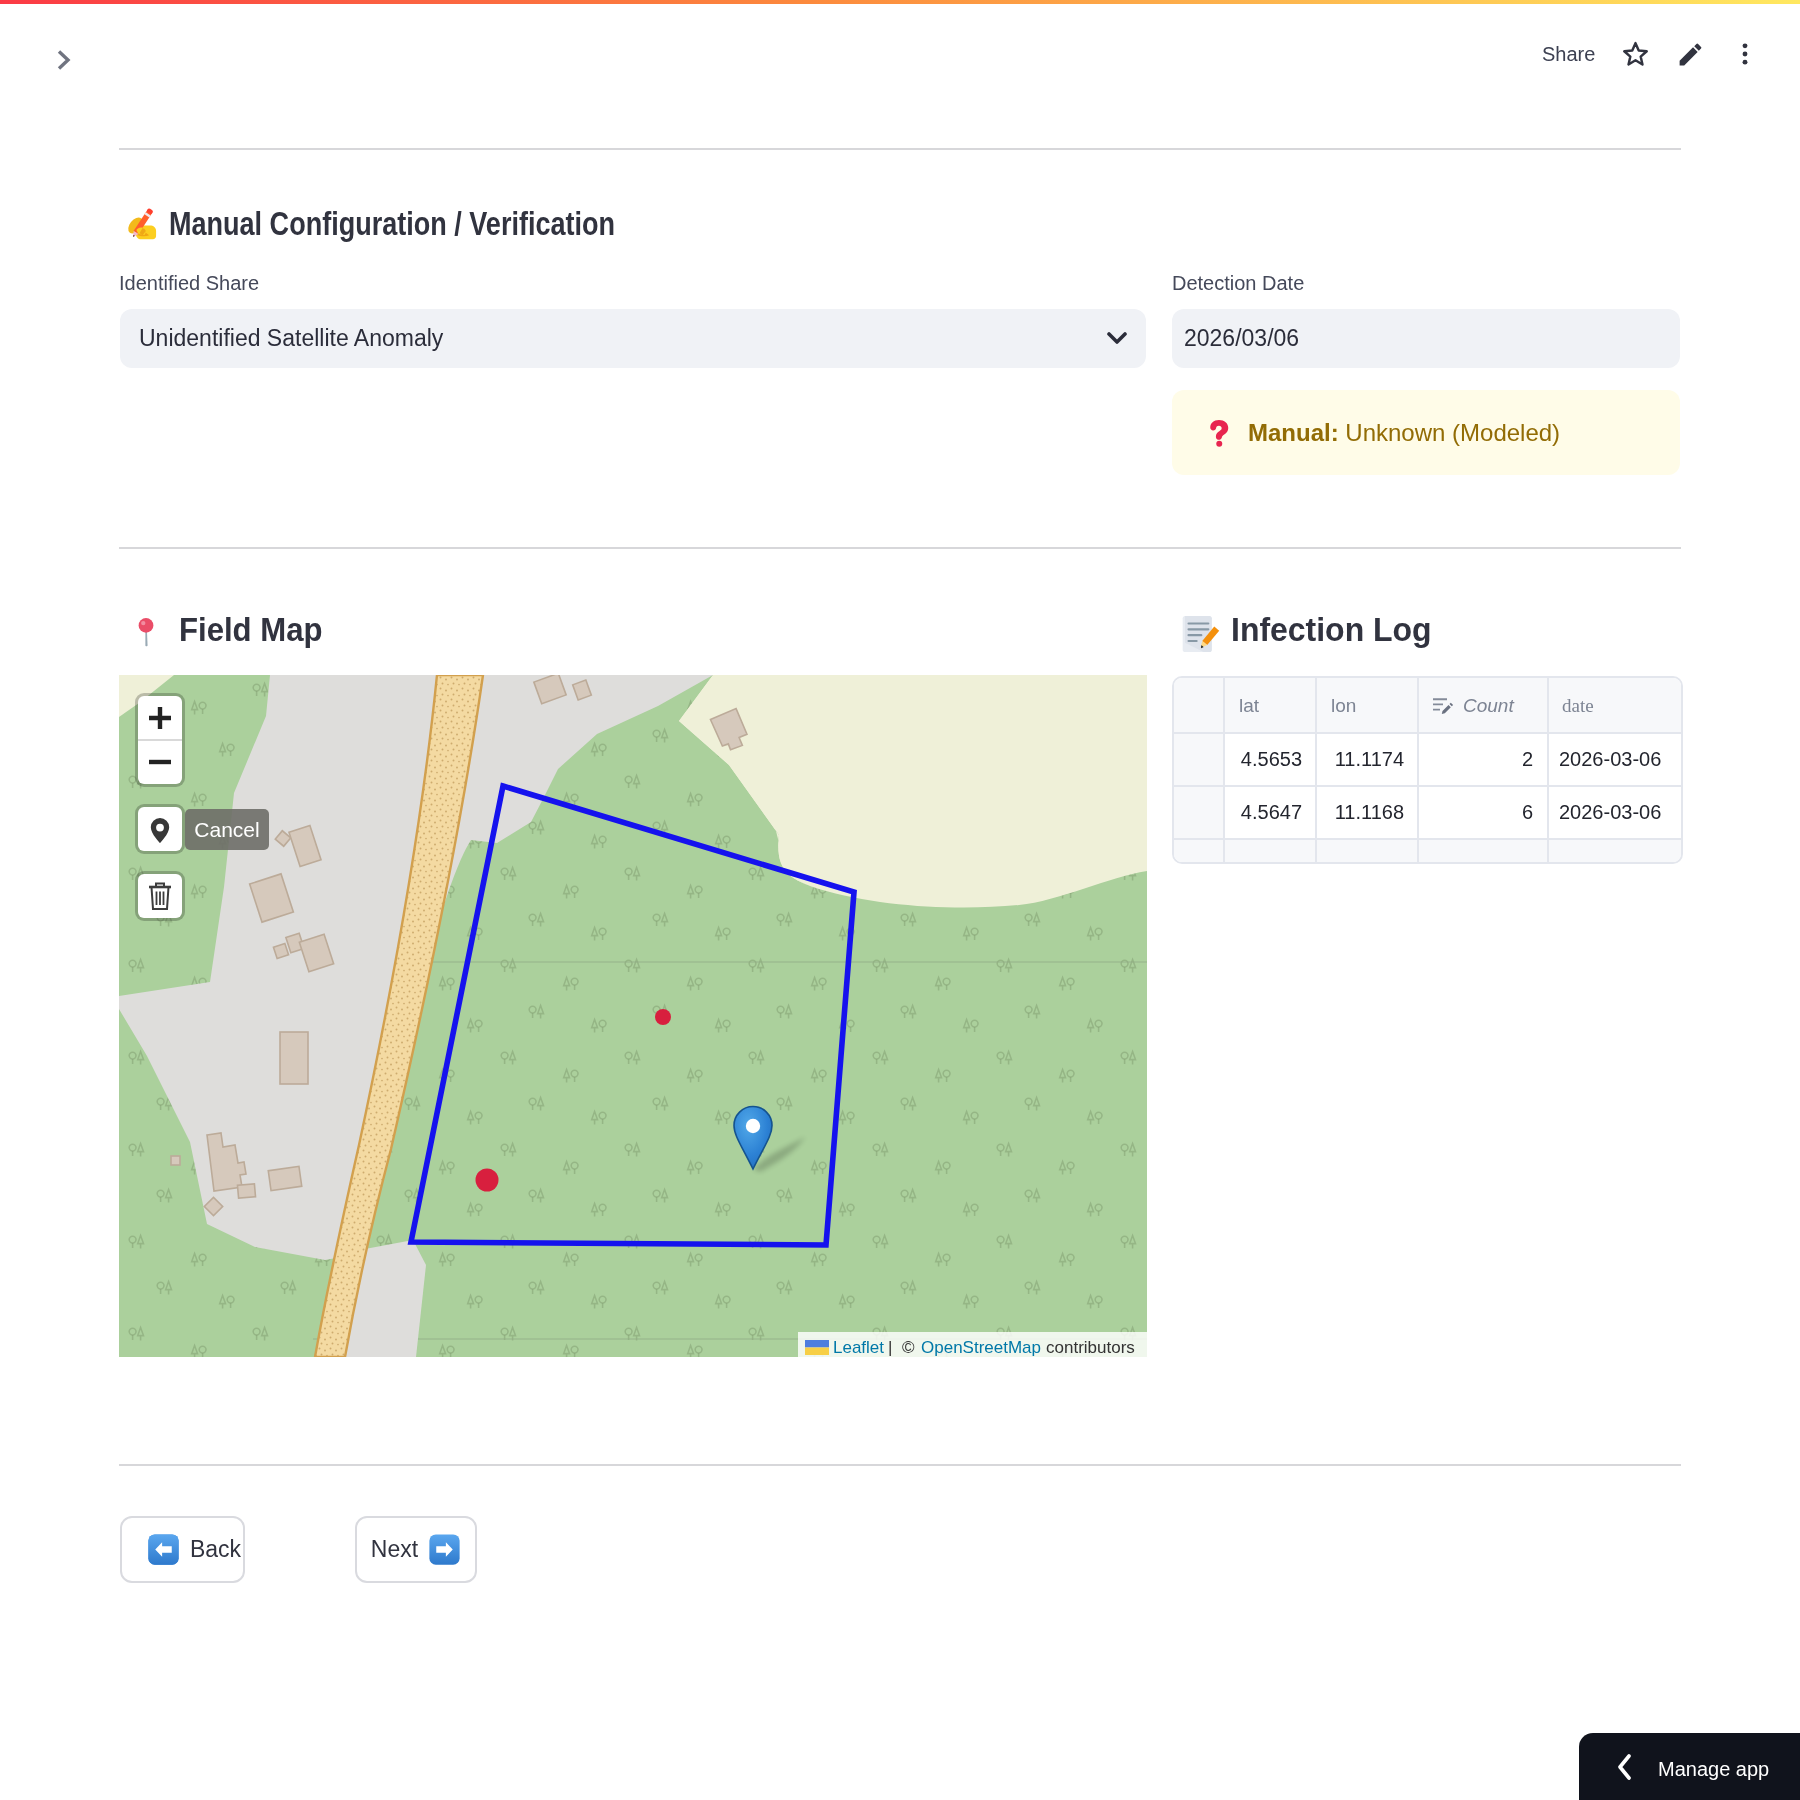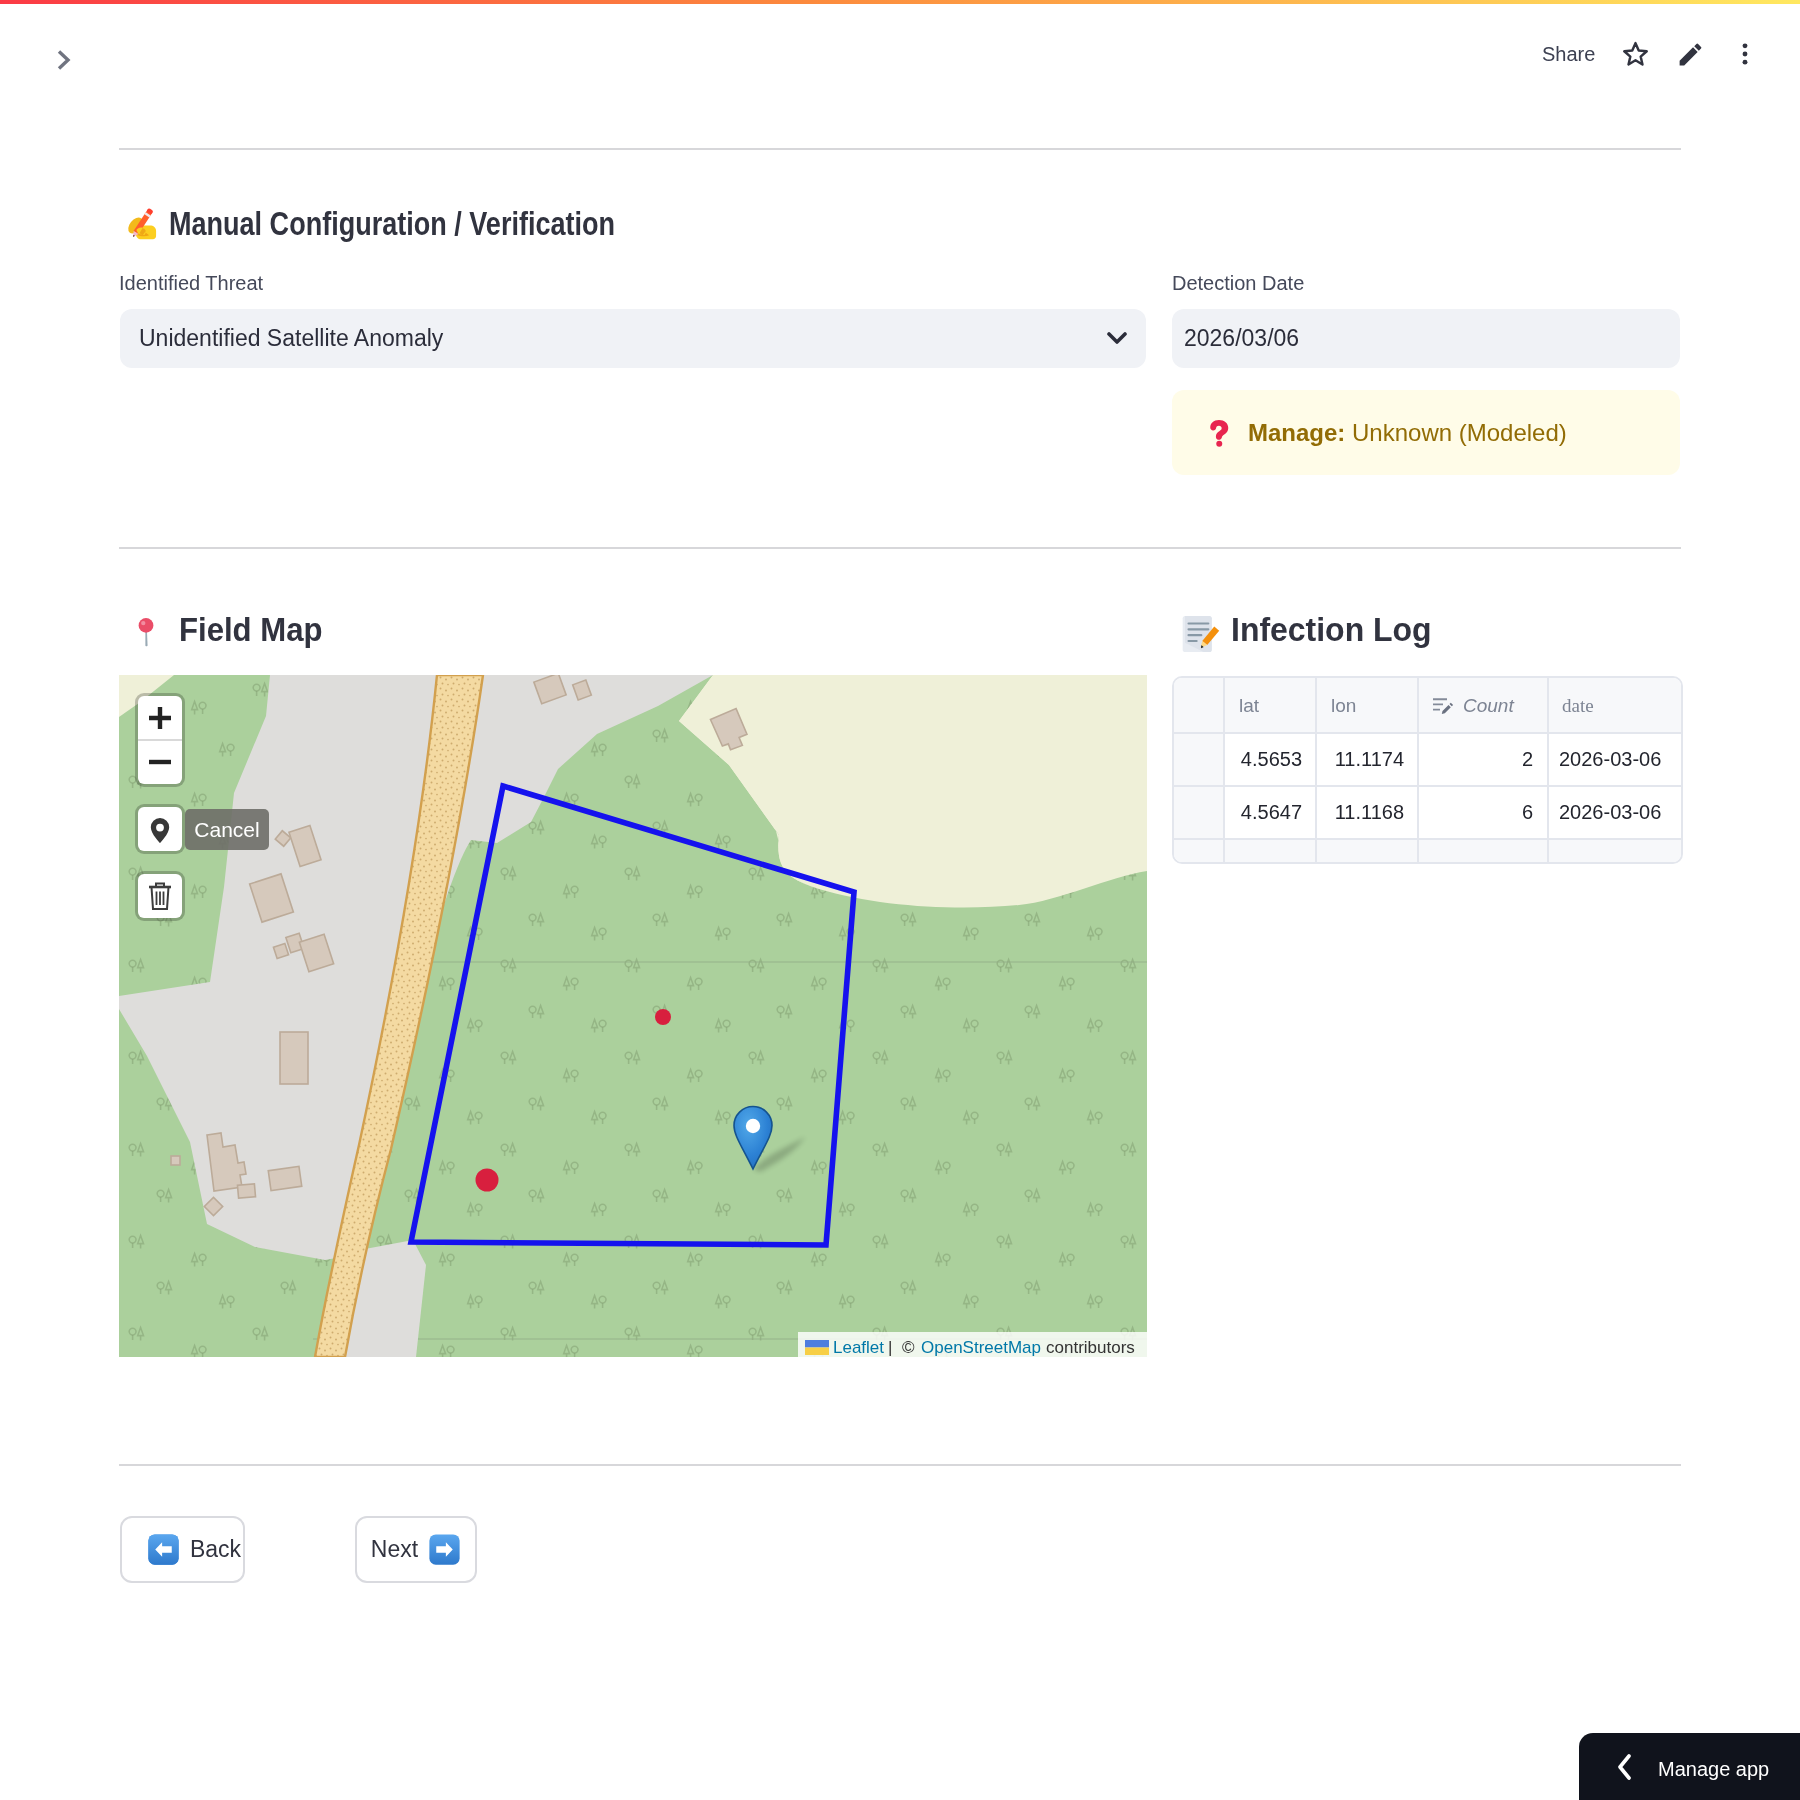--- a/index.html
+++ b/index.html
@@ -50,36 +50,36 @@
   <rect x="15.2" y="-2.5" width="6.4" height="4.5" rx="2" fill="#ff3d2e"></rect>
   <rect x="15.2" y="3.2" width="6.4" height="2.6" fill="#f0e8ee"></rect>
   <path d="M15.2 27.5 h6.4 L18.4 33.5 Z" fill="#f2b8ca"></path>
   <path d="M17.4 31.5 l1 2 1-2 c-0.6-0.5-1.4-0.5-2 0 Z" fill="#693a2e"></path>
 </g>
 <path d="M13.5 23.5 c1.5-2.5 4.5-3.5 7-2.5 2 0.8 3.2 2.5 3.2 4.5 0 1.5-0.6 2.7-1.7 3.5 l-6.5-1.5 Z" fill="#fcce20"></path>
 <path d="M20 21.5 c1.8 0.2 3.2 1.3 3.8 3 l-3.3 4.5 -3.5-2 Z" fill="#e8940f" opacity="0.65"></path>
 </svg>
 <div class="abs h3" style="left:169px;top:206px;transform:scaleX(0.795);">Manual Configuration / Verification</div>
 
-<div class="abs label" style="left:119px;top:272px;">Identified Threat</div>
+<div class="abs label" style="left:119px;top:272px;">Identified Share</div>
 <div class="abs input" style="left:120px;top:309px;width:1026px;padding-left:19px;">Unidentified Satellite Anomaly
   <svg class="abs" style="left:987px;top:21px" width="20" height="18" viewBox="0 0 20 18">
       <path d="M2 4 L10 12 L18 4" fill="none" stroke="#2b2d3a" stroke-width="3.6" stroke-linecap="round" stroke-linejoin="round"></path>
     </svg>
 </div>
 
 <div class="abs label" style="left:1172px;top:272px;">Detection Date</div>
 <div class="abs input" style="left:1172px;top:309px;width:508px;padding-left:12px;">2026/03/06</div>
 
 <div class="abs warn" style="left:1172px;top:390px;width:508px;height:85px;"></div>
 <svg class="abs" style="left:1204px;top:418px" width="30" height="30" viewBox="0 0 36 36">
 <path d="M18 2.5 c-6.5 0-10.5 4-10.5 9 0 2 1.5 3.5 3.5 3.5 s3.3-1.3 3.5-3 c.3-1.8 1.5-2.8 3.4-2.8 2 0 3.3 1.2 3.3 2.9 0 1.6-.7 2.4-2.9 3.8 -2.6 1.6-4 3.4-4 6.2 v.6 c0 2 1.6 3.5 3.6 3.5 1.9 0 3.3-1.3 3.6-3.1 .2-1.4.8-2.1 2.8-3.4 3-1.9 4.8-4.2 4.8-7.7 0-5.6-4.6-9.5-11.1-9.5 Z" fill="#e8254f"></path>
 <circle cx="18.3" cy="31" r="3.6" fill="#e8254f"></circle>
 </svg>
-<div class="abs" style="left:1248px;top:419px;font-size:24px;color:#926c05;"><b>Manage:</b> Unknown (Modeled)</div>
+<div class="abs" style="left:1248px;top:419px;font-size:24px;color:#926c05;"><b>Manual:</b> Unknown (Modeled)</div>
 
 <div class="abs divider" style="left:119px;top:547px;width:1562px;"></div>
 
 <svg class="abs" style="left:132px;top:611px" width="28" height="42" viewBox="0 0 36 38">
 <path d="M17.2 17 h2 L20 36.2 c0 .5-.4 1-1 1 h-.8 c-.6 0-1-.5-1-1 Z" fill="#99aab5"></path>
 <circle cx="18" cy="10.5" r="9.5" fill="#ea4d68"></circle>
 <circle cx="14.5" cy="7.5" r="2.8" fill="#f28ca0"></circle>
 </svg>
 <div class="abs h3" style="left:179px;top:612px;transform:scaleX(0.915);">Field Map</div>
 <svg class="abs" style="left:1178px;top:613px" width="42" height="42" viewBox="0 0 36 36">

